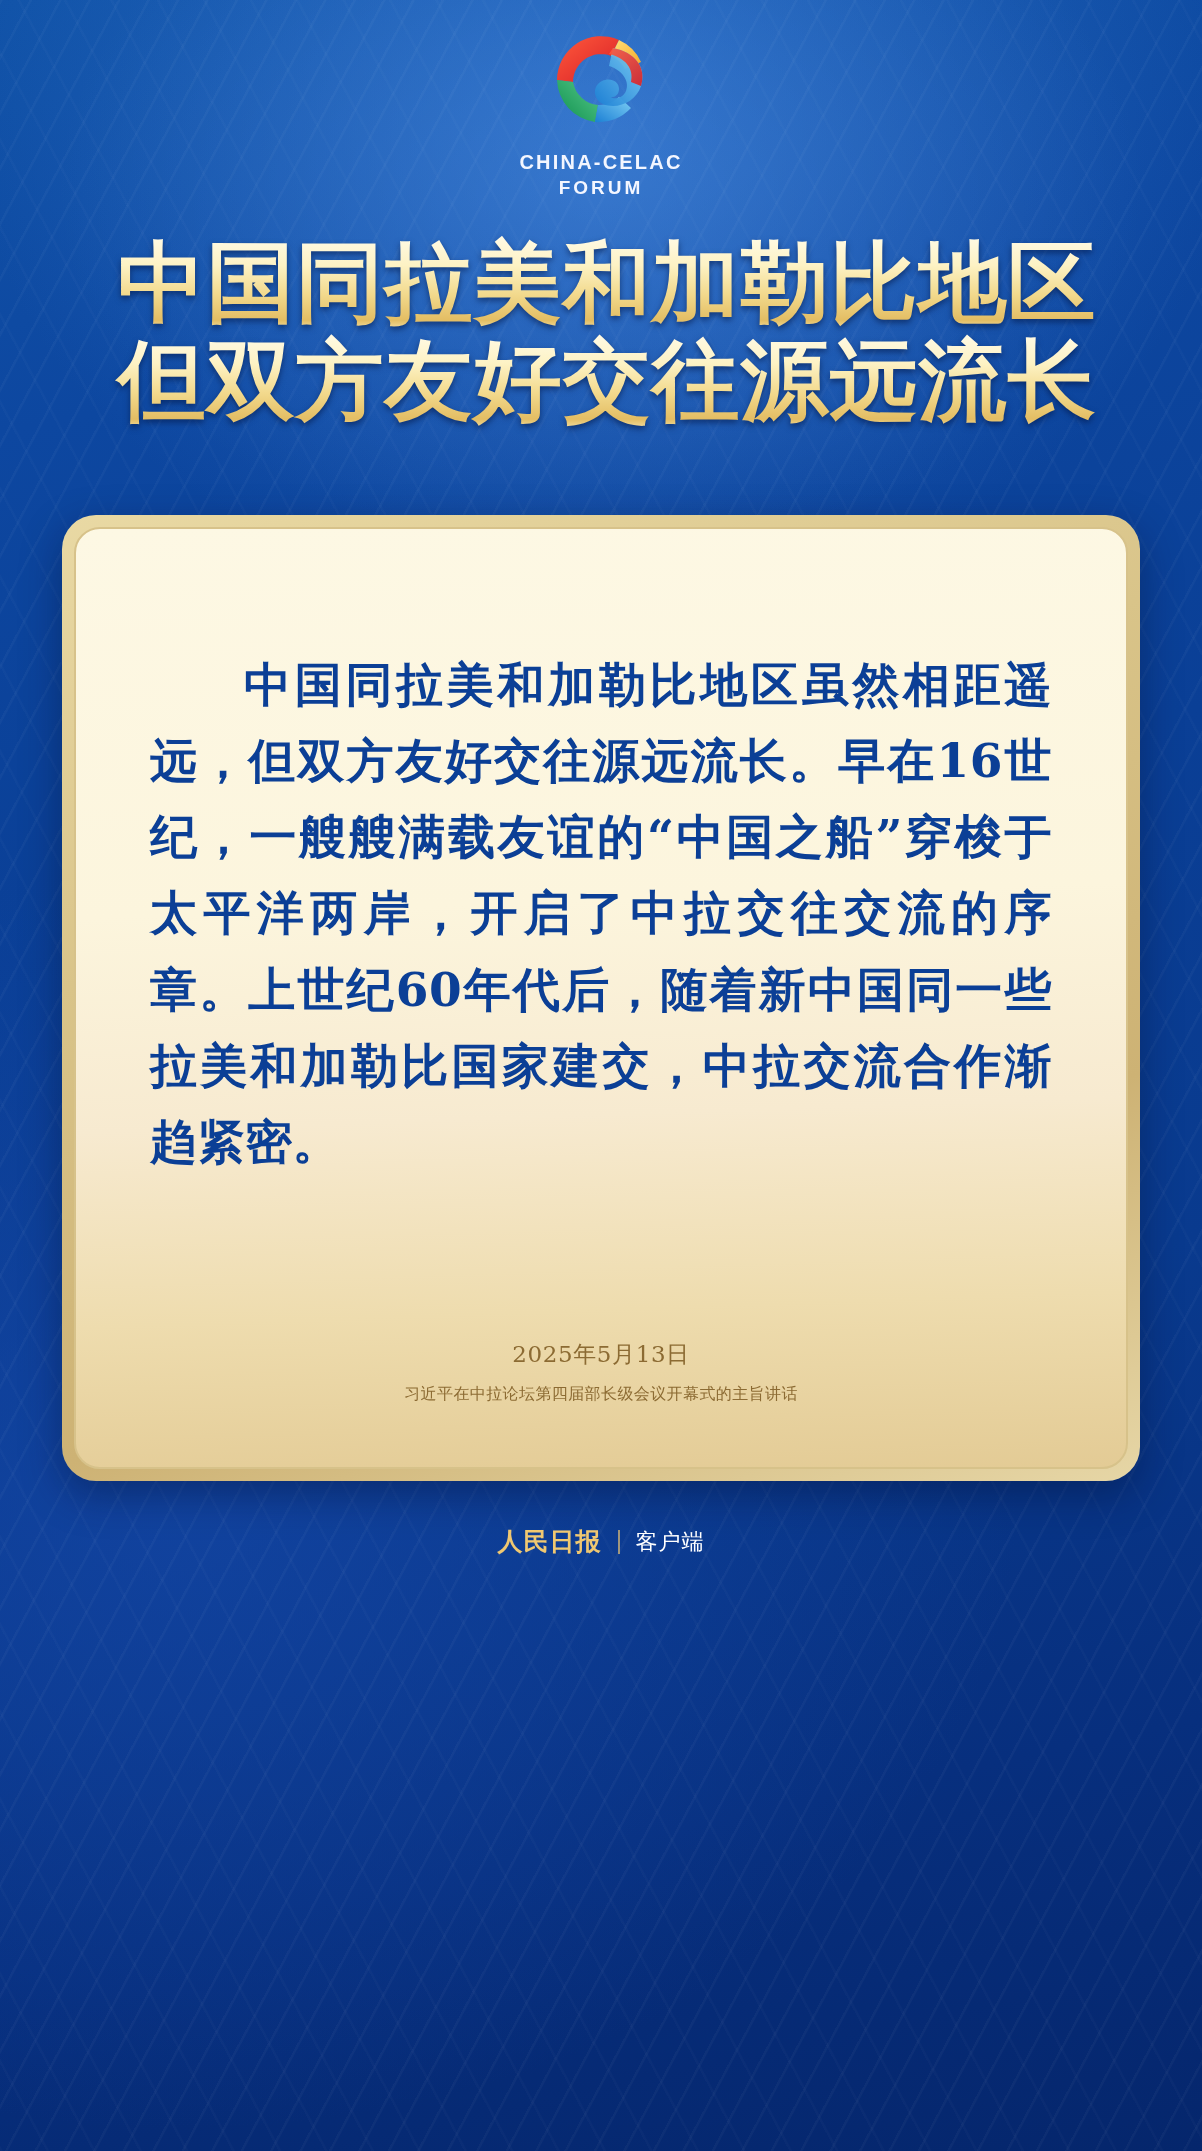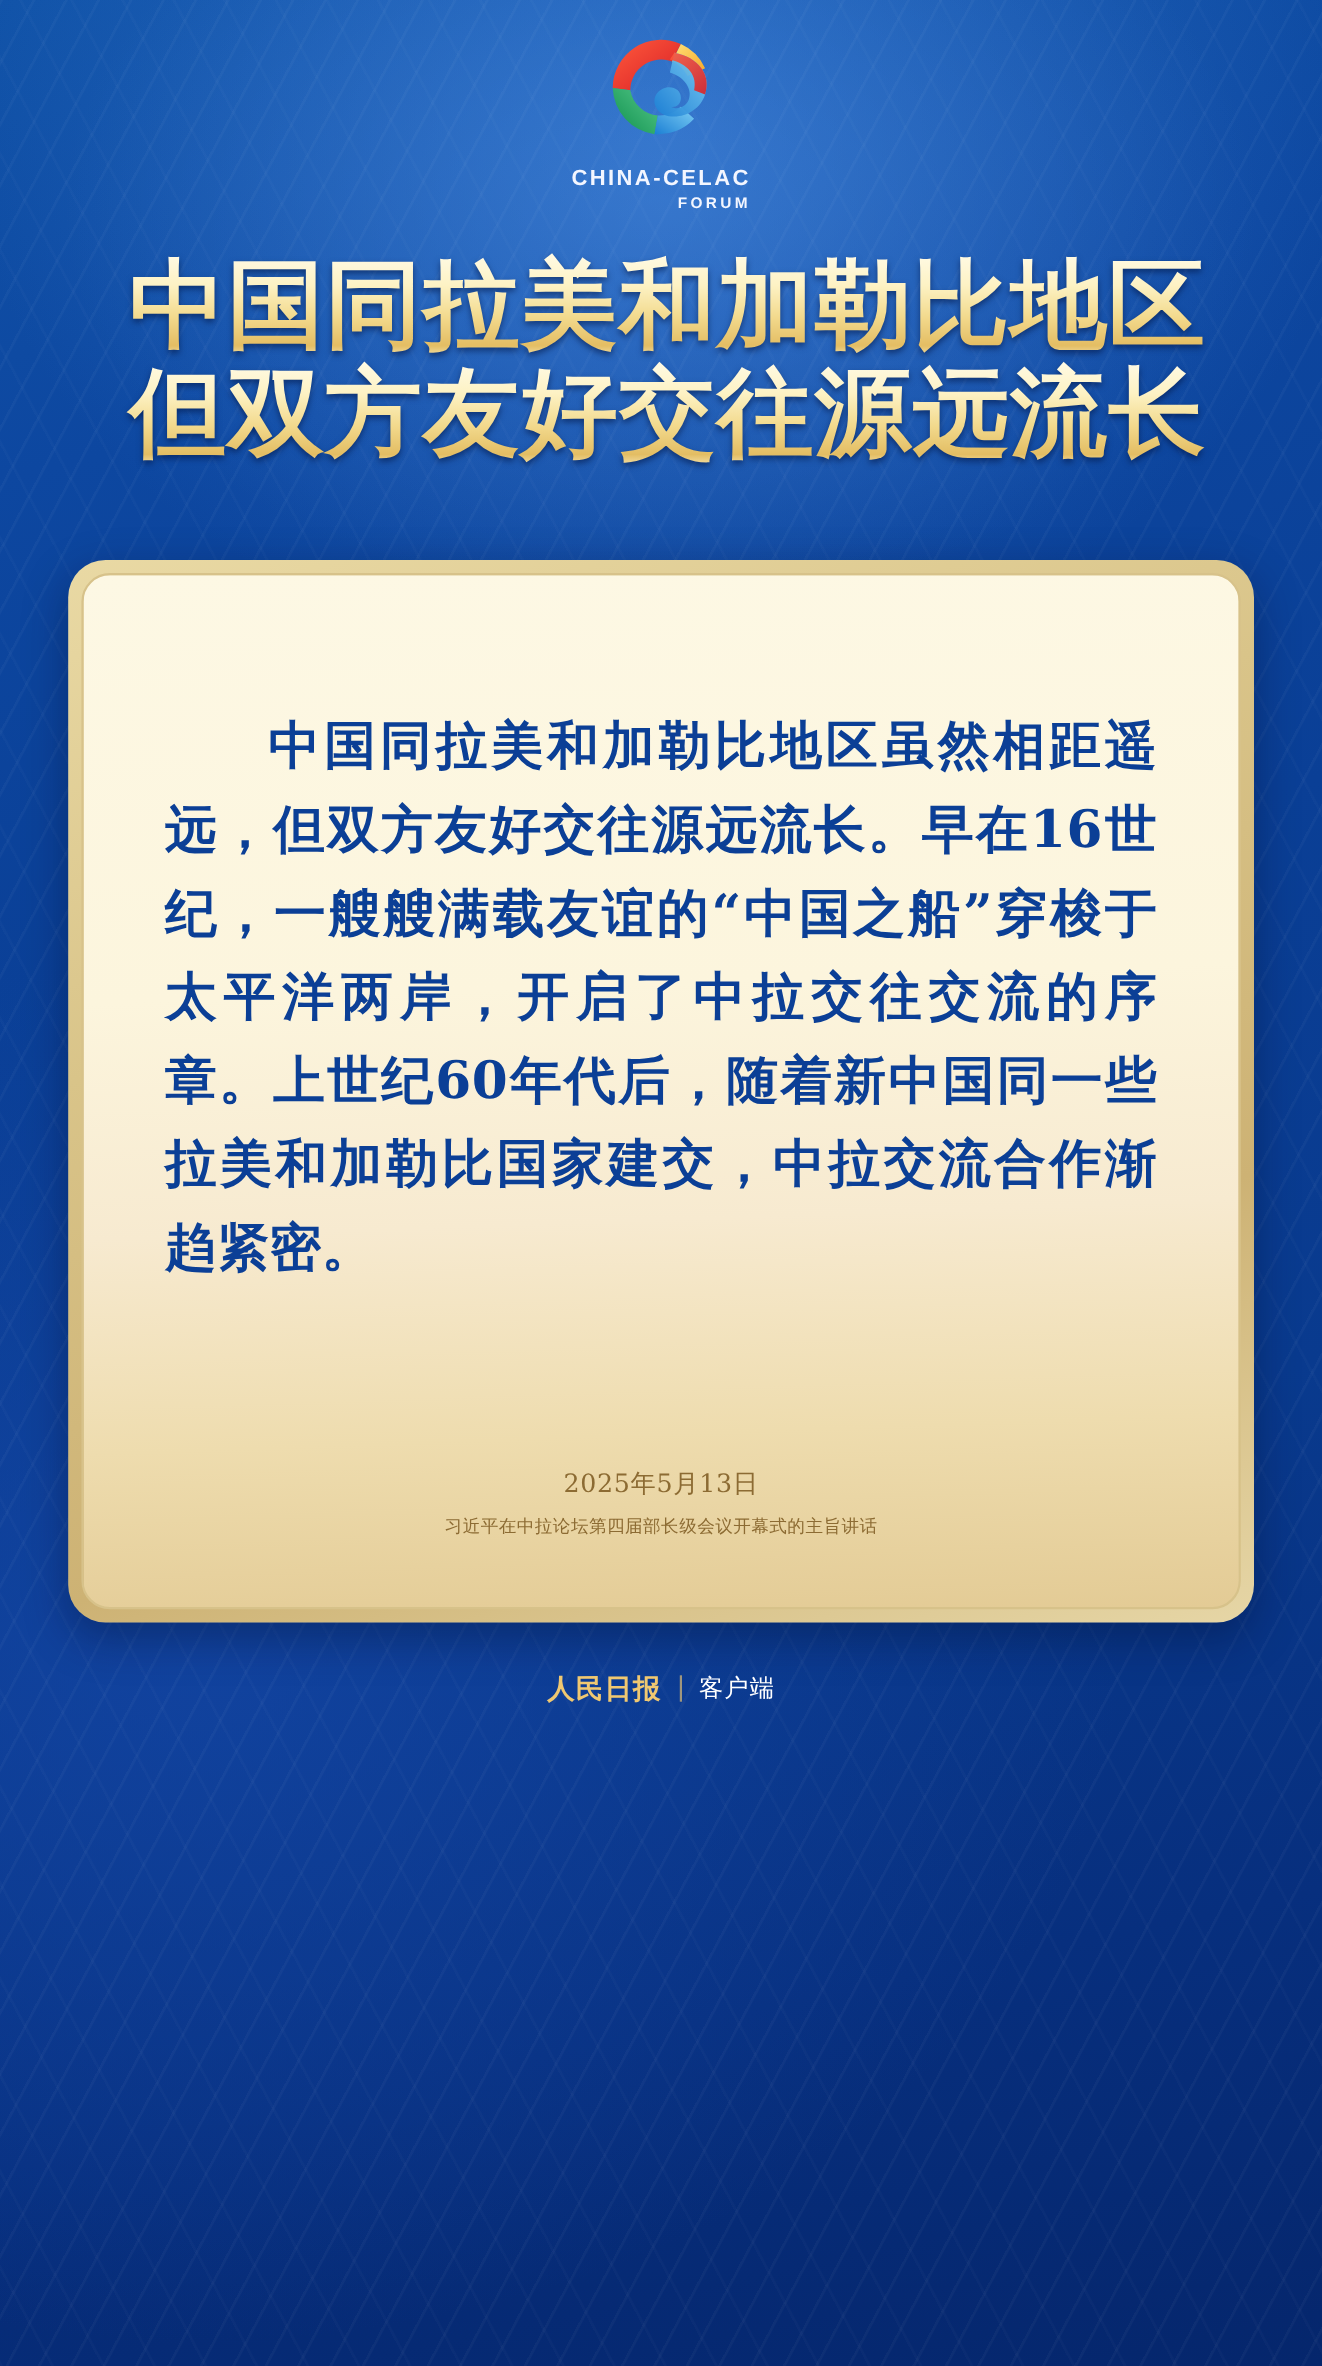--- a/index.html
+++ b/index.html
@@ -53,24 +53,24 @@
     align-items: center;
   }
   .logo-mark { width: 126px; height: 120px; display: block; }
   .logo-text {
     margin-top: 4px;
     color: #f3f6ff;
     font-family: "Liberation Sans", sans-serif;
     font-size: 20px;
     letter-spacing: 2.2px;
     font-weight: 700;
-    text-align: right;
+    text-align: center;
     line-height: 1.28;
   }
-  .logo-text .l2 { font-size: 14px; letter-spacing: 3px; display: block; }
+  .logo-text .l2 { font-size: 19px; letter-spacing: 3px; display: block; }
 
   
   .headline {
     position: relative;
     z-index: 3;
     margin: 34px 0 0 12px;
     text-align: center;
   }
   .headline .hl {
     display: block;

